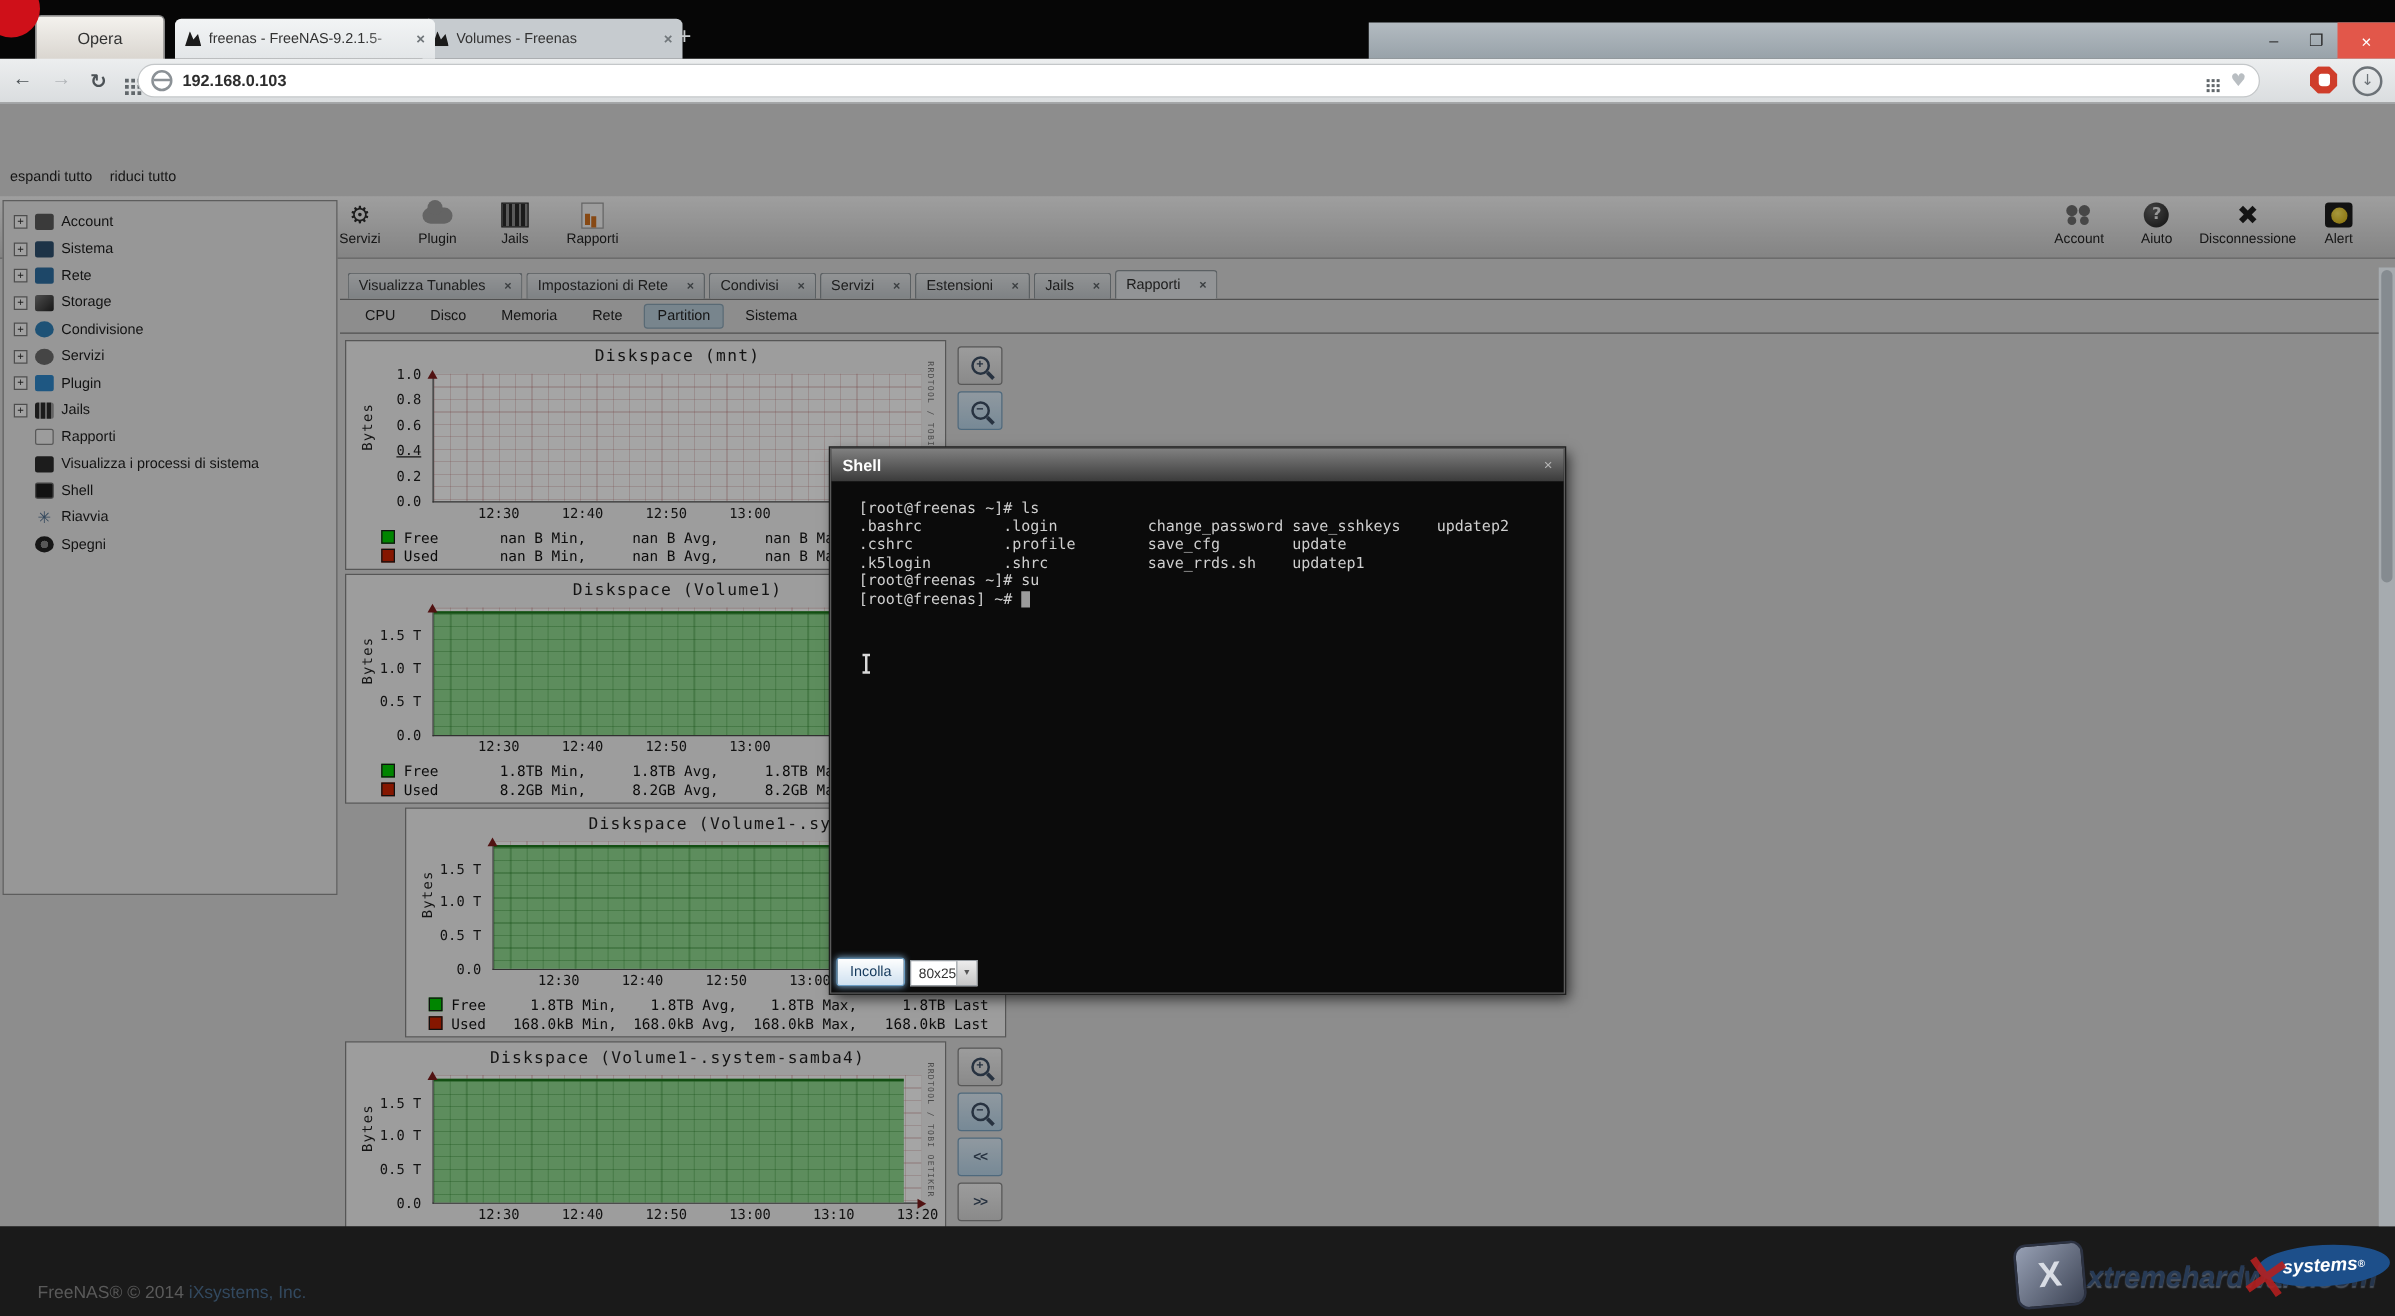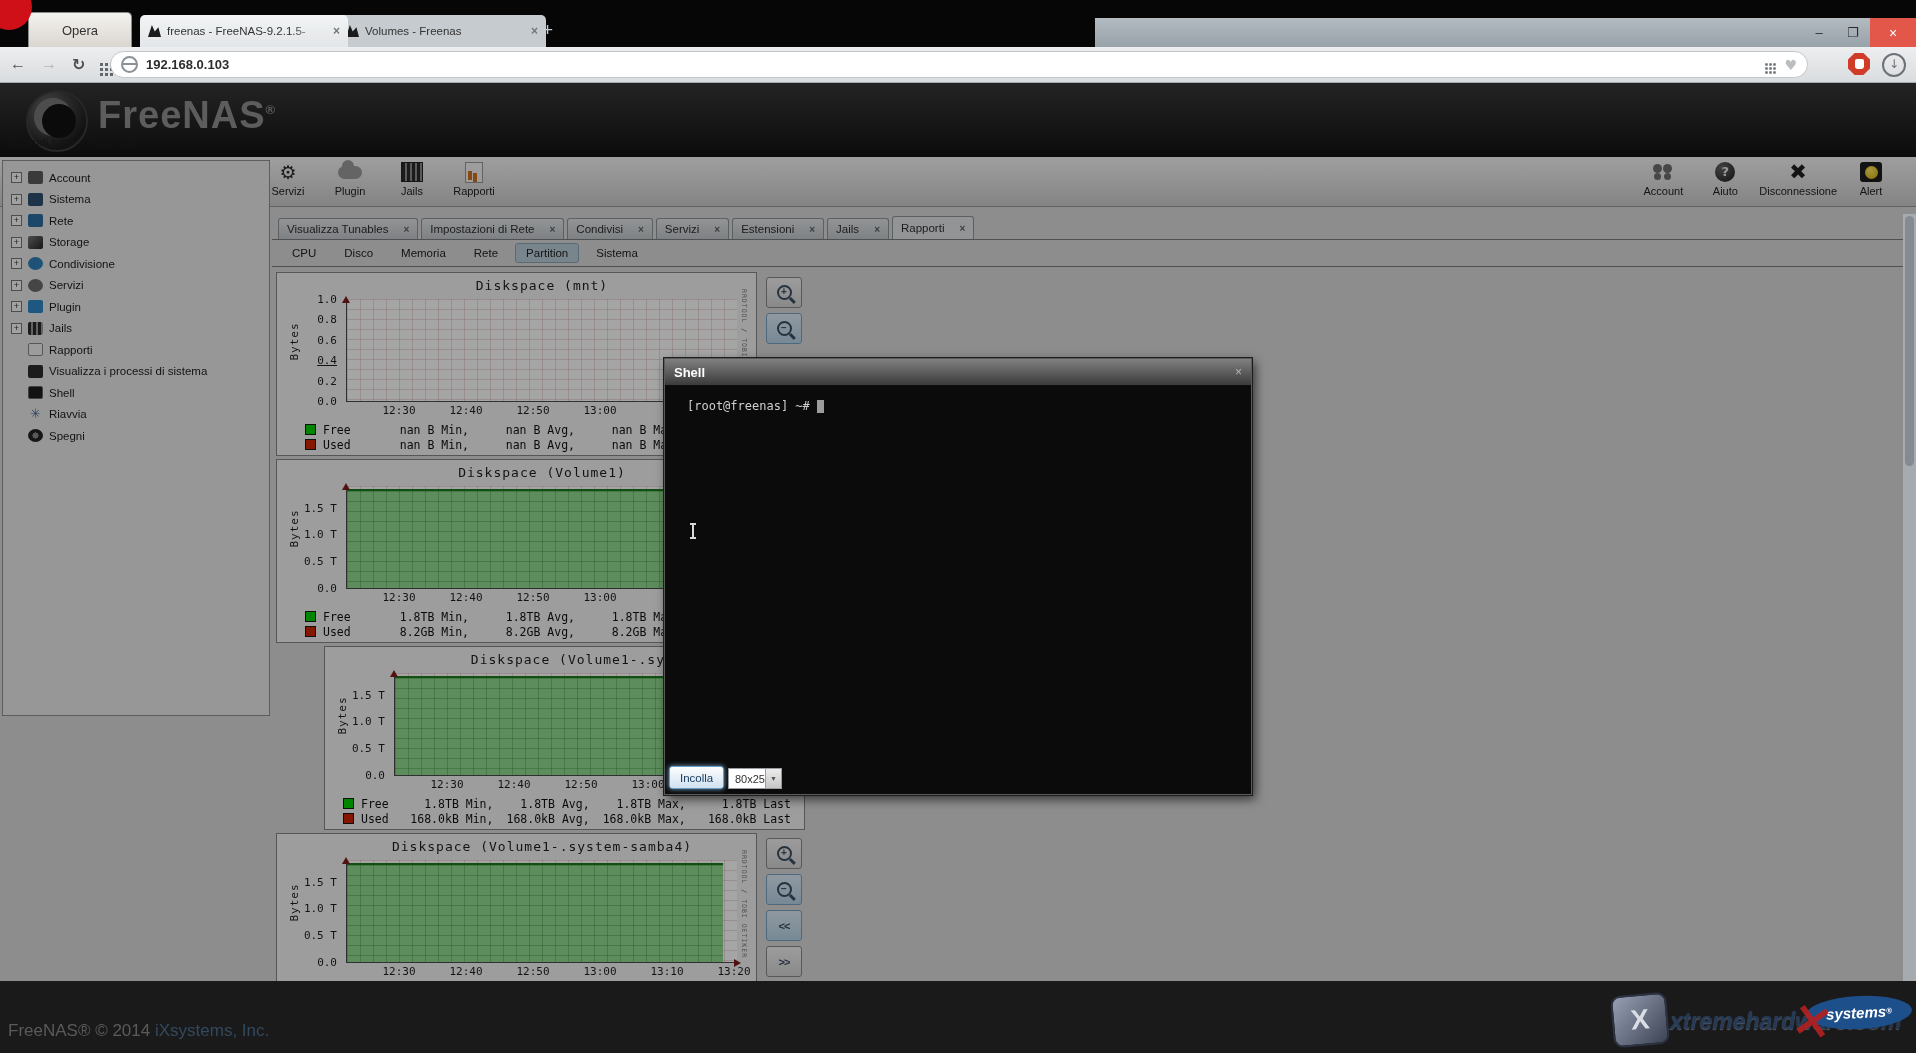--- a/index.html
+++ b/index.html
@@ -144,21 +144,21 @@
         border:1px solid #878787;border-radius:3px;display:flex;align-items:center;justify-content:center;
         color:#2f3f52;box-sizing:border-box;}
   .cbtn.hl{background:linear-gradient(#ddebf6,#b7d3e7);border-color:#79a2c1;}
   .mag{width:11px;height:11px;border:2px solid #3c4d63;border-radius:50%;position:relative;
        font-size:10px;line-height:10px;text-align:center;color:#3c4d63;font-weight:bold;}
   .mag::after{content:"";position:absolute;width:7px;height:2.5px;background:#3c4d63;
               transform:rotate(45deg);right:-6px;bottom:-3px;}
   .chev{font-size:11px;font-weight:bold;letter-spacing:-1px;color:#3c4d63;}
   
   .fn-footer{position:absolute;top:899px;left:0;right:0;height:72px;background:#282828;}
-  .footer-text{position:absolute;left:8px;bottom:12px;font-size:17px;color:#8a8a8a;text-align:center;}
+  .footer-text{position:absolute;left:30px;bottom:12px;font-size:14px;color:#8a8a8a;text-align:center;}
   .footer-text a{color:#4e7092;text-decoration:none;}
   
   .overlay{position:absolute;inset:0;background:rgba(0,0,0,.35);}
   .shell{position:absolute;left:664px;top:276px;width:588px;height:437px;background:#0c0c0c;
          border:1px solid #5a5a5a;box-shadow:0 0 0 1px #1e1e1e,3px 4px 10px rgba(0,0,0,.65);box-sizing:border-box;}
   .shell-title{height:26px;background:linear-gradient(#808080,#3b3b3b);color:#fff;font-weight:bold;
                font-size:13px;display:flex;align-items:center;padding:0 9px;}
   .shell-close{margin-left:auto;color:#b5b5b5;font-size:12px;font-weight:normal;}
   .term{position:absolute;top:27px;left:1px;right:1px;bottom:1px;background:#0b0b0b;color:#cfcfcf;
         font-family:"DejaVu Sans Mono",monospace;font-size:12px;line-height:14.5px;
@@ -236,24 +236,20 @@
     </span>
   </div>
   <div class="stopbadge">
       <i></i>
     </div>
   <div class="dlbtn">↓</div>
 </div>
 
 <div class="fn-page">
 
-  <div class="fn-header">
-    <div class="fn-logo"></div>
-    <div class="fn-brand"><span>FreeNAS</span><sup>®</sup></div>
-  </div>
 
   <div class="fn-toolbar">
     <div class="tbrow">
       <div class="tbitem">
         <span class="tbi">
             <span class="mon"></span>
           </span>
         <span>Sistema</span>
       </div>
       <div class="tbitem">
@@ -593,20 +589,25 @@
   </div>
 
   <div class="overlay"></div>
 
   <div class="shell">
     <div class="shell-title">
       <span>Shell</span>
       <span class="shell-close">×</span>
     </div>
     <div class="term">
+      <pre>[root@freenas ~]# ls
+.bashrc         .login          change_password save_sshkeys    updatep2
+.cshrc          .profile        save_cfg        update
+.k5login        .shrc           save_rrds.sh    updatep1
+[root@freenas ~]# su</pre>
       <div class="tline">
           <span style="white-space:pre;">[root@freenas] ~# </span>
           <span class="cursor"></span>
         </div>
     </div>
     <div class="incolla">Incolla</div>
     <div class="sizesel">
       <span>80x25</span>
       <span class="arrow">▼</span>
     </div>

